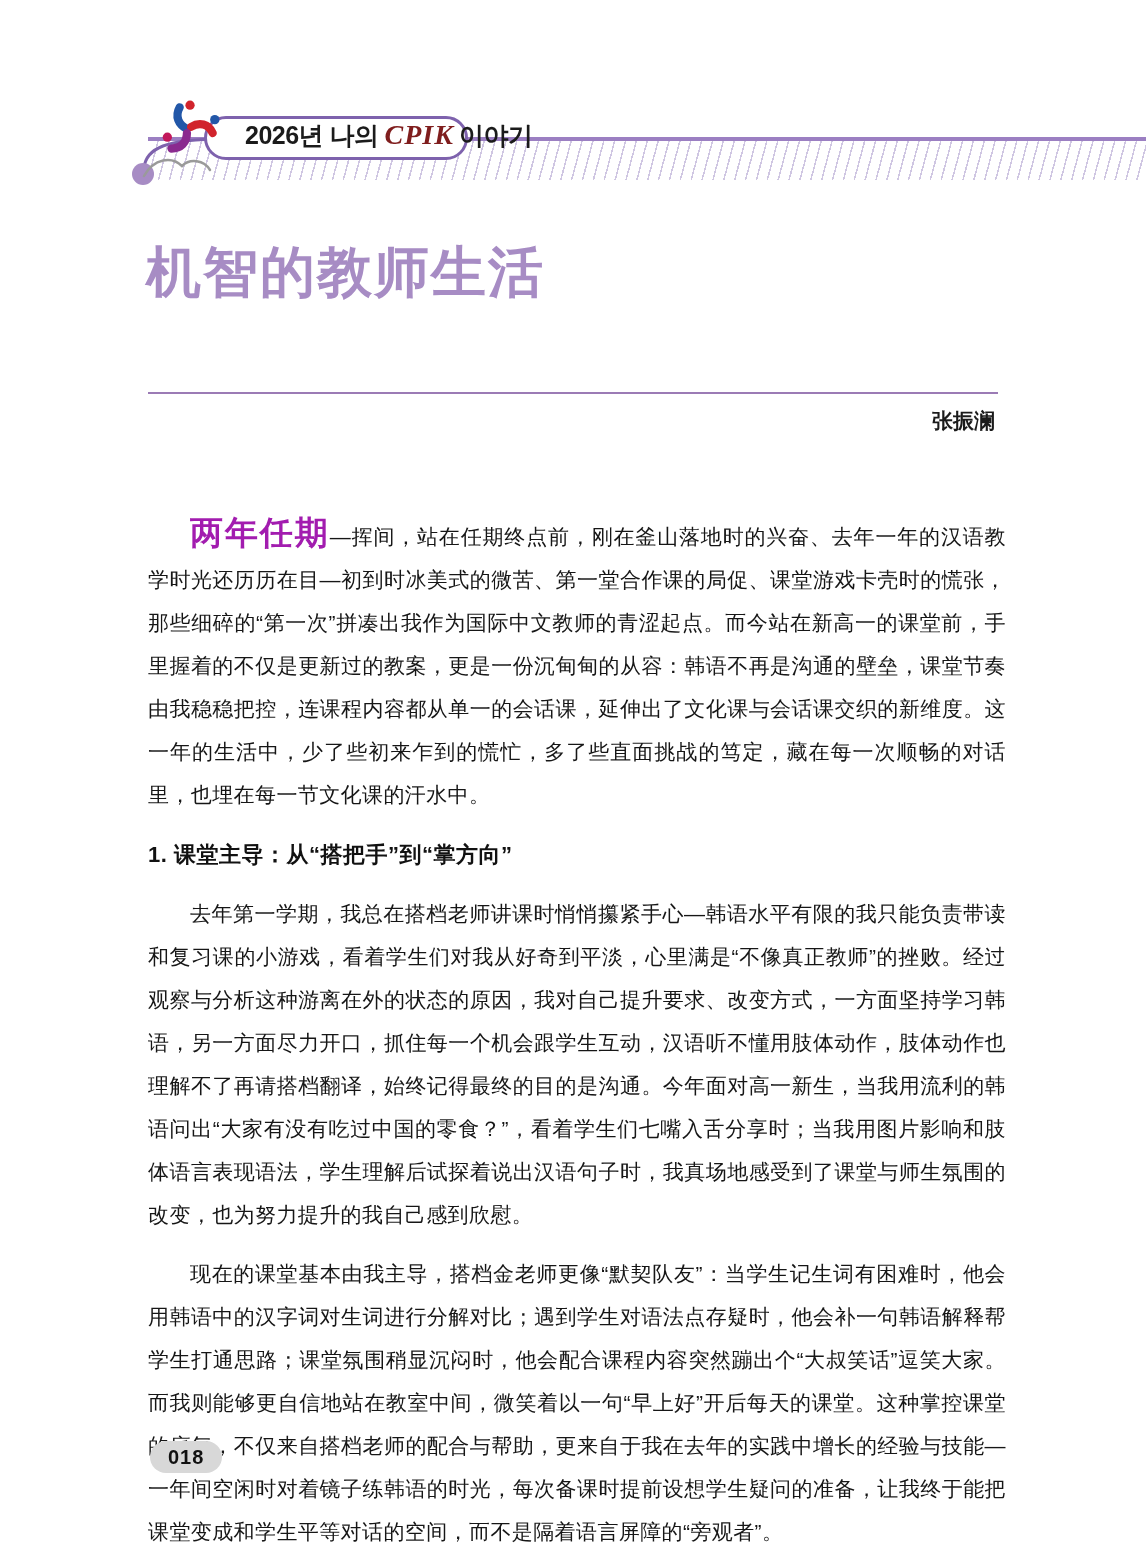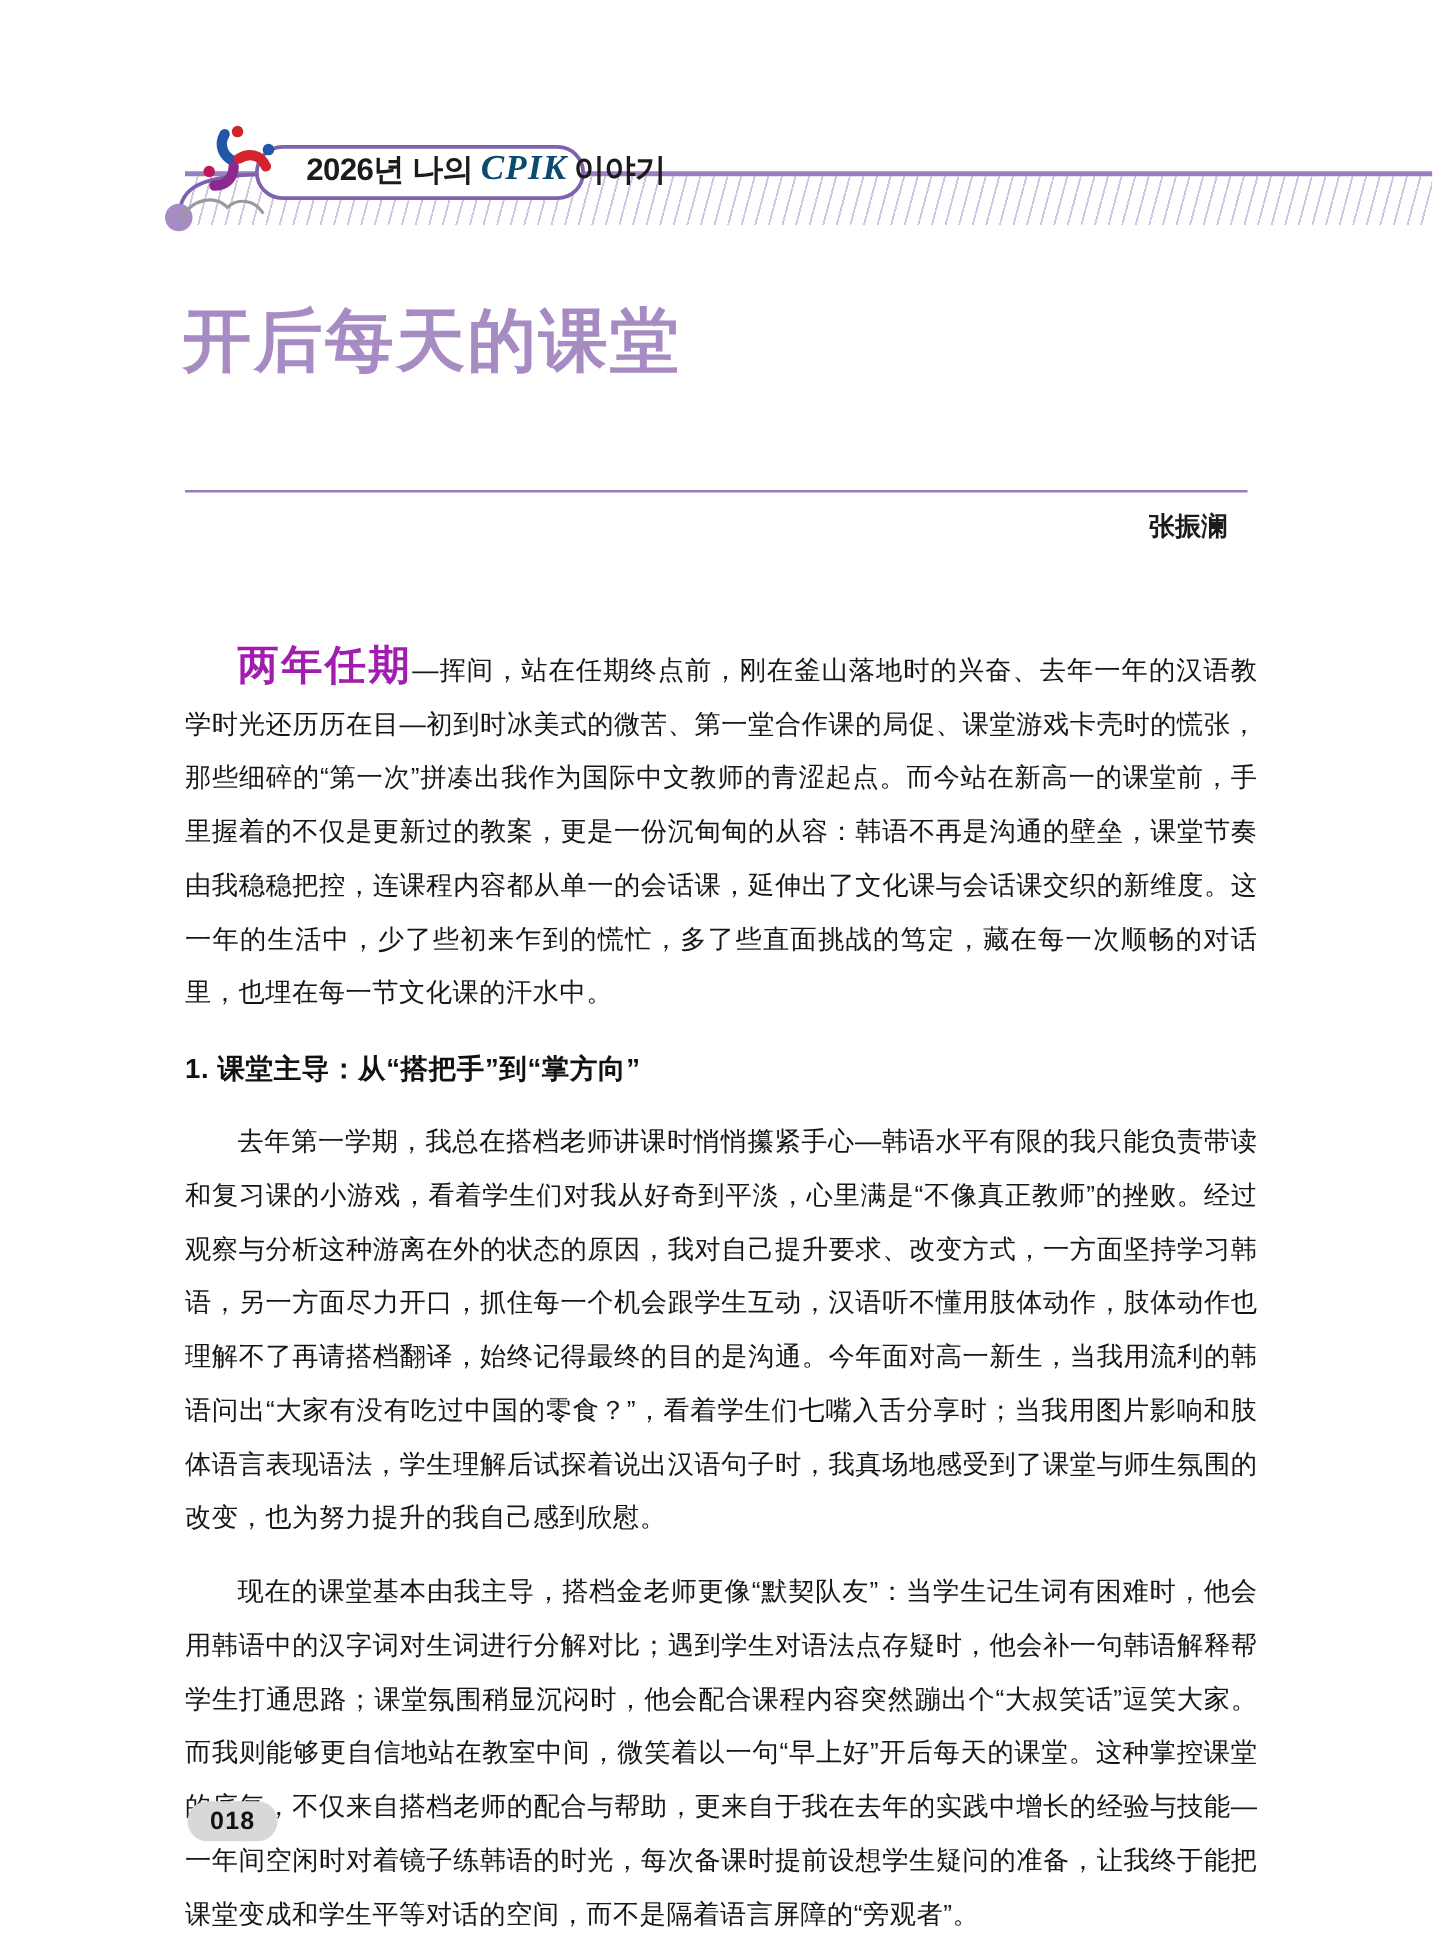--- a/index.html
+++ b/index.html
@@ -31,38 +31,38 @@
     border-radius:22px;
     display:flex; align-items:flex-start;
     padding-left:38px;
     z-index:2;
     white-space:nowrap;
   }
   .banner-box .txt { font-size:25px; font-weight:800; color:#1b1b1b; letter-spacing:-0.5px; }
   .banner-box .brand {
     font-family:"Liberation Serif","DejaVu Serif",serif;
     font-style:italic; font-weight:800; font-size:28px;
-    margin:0 5px 0 6px; letter-spacing:1px; color:#0c4a6e;
+    margin:0 5px 0 6px; letter-spacing:1px; color:#7f1d1d;
   }
   .logo-wrap { position:absolute; left:156px; top:98px; width:66px; height:66px; z-index:3; }
   .swoosh-wrap { position:absolute; left:142px; top:142px; width:96px; height:42px; z-index:2; }
   .curve-wrap { position:absolute; left:124px; top:126px; width:104px; height:66px; z-index:2; }
 
   
   .article-title {
     position:absolute; left:146px; top:236px;
     font-size:55px; font-weight:800; color:#a78cc4;
     letter-spacing:2px;
   }
   .divider {
     position:absolute; left:148px; top:392px;
     width:850px; height:2px; background:#9b7bb5;
   }
   .author {
-    position:absolute; left:132px; top:407px; width:850px;
+    position:absolute; left:145px; top:407px; width:850px;
     text-align:right; font-size:21px; font-weight:700; color:#1b1b1b;
   }
   .content {
     position:absolute; left:148px; top:512px; width:858px;
     font-size:21px; line-height:43px; letter-spacing:0.4px;
     text-align:justify;
   }
   .content p { text-indent:2em; }
   .lead-in {
     font-family:"Liberation Serif","DejaVu Serif",serif;
@@ -117,21 +117,21 @@
         <path d="M30 30 C 22 26, 18 18, 23 9" stroke="#2257a8" stroke-width="8"></path>
         <path d="M34 28 C 42 23, 51 25, 55 34" stroke="#d1242c" stroke-width="8"></path>
         <path d="M30 34 C 30 43, 24 49, 15 49" stroke="#8a2a8f" stroke-width="8"></path>
       </g>
       <circle cx="33" cy="7" r="4.5" fill="#d1242c"></circle>
       <circle cx="57" cy="21" r="4.5" fill="#2257a8"></circle>
       <circle cx="11" cy="38" r="4.5" fill="#c2185b"></circle>
     </svg>
   </div>
 
-  <h1 class="article-title">开后每天的课堂</h1>
+  <h1 class="article-title">机智的教师生活</h1>
   <div class="divider"></div>
   <div class="author">张振澜</div>
 
   <div class="content">
     <p class="body-para"><span class="lead-in">两年任期</span><span>—挥间，站在任期终点前，刚在釜山落地时的兴奋、去年一年的汉语教学时光还历历在目—初到时冰美式的微苦、第一堂合作课的局促、课堂游戏卡壳时的慌张，那些细碎的“第一次”拼凑出我作为国际中文教师的青涩起点。而今站在新高一的课堂前，手里握着的不仅是更新过的教案，更是一份沉甸甸的从容：韩语不再是沟通的壁垒，课堂节奏由我稳稳把控，连课程内容都从单一的会话课，延伸出了文化课与会话课交织的新维度。这一年的生活中，少了些初来乍到的慌忙，多了些直面挑战的笃定，藏在每一次顺畅的对话里，也埋在每一节文化课的汗水中。</span></p>
 
     <h2 class="section-heading">1. 课堂主导：从“搭把手”到“掌方向”</h2>
 
     <p class="body-para">去年第一学期，我总在搭档老师讲课时悄悄攥紧手心—韩语水平有限的我只能负责带读和复习课的小游戏，看着学生们对我从好奇到平淡，心里满是“不像真正教师”的挫败。经过观察与分析这种游离在外的状态的原因，我对自己提升要求、改变方式，一方面坚持学习韩语，另一方面尽力开口，抓住每一个机会跟学生互动，汉语听不懂用肢体动作，肢体动作也理解不了再请搭档翻译，始终记得最终的目的是沟通。今年面对高一新生，当我用流利的韩语问出“大家有没有吃过中国的零食？”，看着学生们七嘴入舌分享时；当我用图片影响和肢体语言表现语法，学生理解后试探着说出汉语句子时，我真场地感受到了课堂与师生氛围的改变，也为努力提升的我自己感到欣慰。</p>
 

